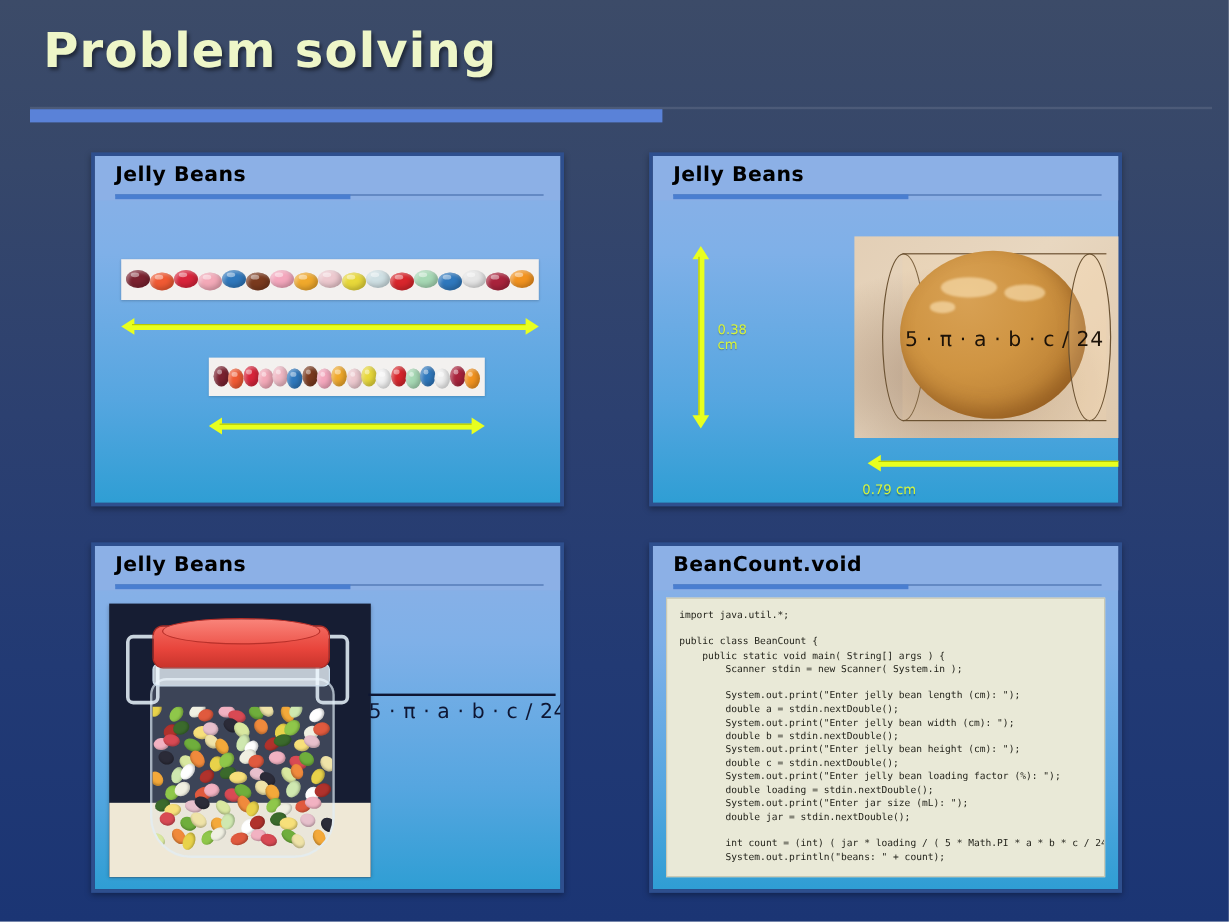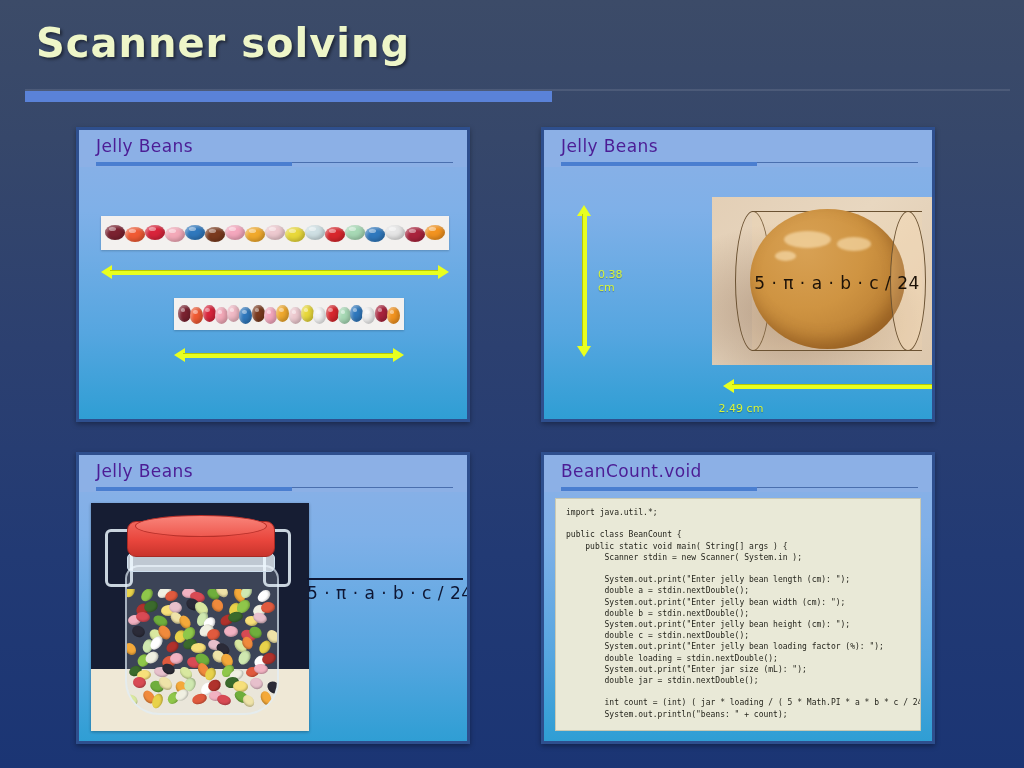--- a/index.html
+++ b/index.html
@@ -38,21 +38,21 @@
   #panel-1{left:76px;top:127px;width:394px;height:295px;}
   #panel-2{left:541px;top:127px;width:394px;height:295px;}
   #panel-3{left:76px;top:452px;width:394px;height:292px;}
   #panel-4{left:541px;top:452px;width:394px;height:292px;}
   .panel-header{
     position:absolute;left:0;top:0;right:0;height:37px;
     background:#8cb0e6;
   }
   .panel-title{
     position:absolute;left:17px;top:6px;
-    font-size:17px;font-weight:normal;color:#4c1d95;
+    font-size:17px;font-weight:bold;color:#000000;
     font-family:"DejaVu Sans","Liberation Sans",sans-serif;
     letter-spacing:.4px;white-space:nowrap;text-align:center;
   }
   .panel-rule-thin{
     position:absolute;left:17px;top:32px;right:14px;height:1px;
     background:#4a6fae;
   }
   .panel-rule-bar{
     position:absolute;left:17px;top:32px;width:196px;height:4px;
     background:#4a7ed0;
@@ -194,21 +194,21 @@
   #code-text{
     margin:0;font-family:"DejaVu Sans Mono","Liberation Mono",monospace;
     font-size:8px;line-height:11.2px;color:#24241c;white-space:pre;
   }
 </style>
 </head>
 <body>
 
 <div id="slide-root">
 
-  <div id="slide-title">Scanner solving</div>
+  <div id="slide-title">Problem solving</div>
   <div id="title-rule-thin"></div>
   <div id="title-rule-bar"></div>
 
   <div class="panel" id="panel-1">
     <div class="panel-header">
       <div class="panel-title">Jelly Beans</div>
       <div class="panel-rule-thin"></div>
       <div class="panel-rule-bar"></div>
     </div>
     <div class="panel-body">
@@ -294,21 +294,21 @@
       <div class="dim-label" style="left:54px;top:101px;">
         <div>0.38</div>
         <div>cm</div>
       </div>
 
       <div class="arrow-h" style="left:179px;top:212px;width:240px;">
         <div class="head-l"></div>
         <div class="shaft"></div>
 
       </div>
-      <div class="dim-label" style="left:0;top:235px;width:394px;text-align:center;">2.49 cm</div>
+      <div class="dim-label" style="left:0;top:235px;width:394px;text-align:center;">0.79 cm</div>
     </div>
   </div>
 
   <div class="panel" id="panel-3">
     <div class="panel-header">
       <div class="panel-title">Jelly Beans</div>
       <div class="panel-rule-thin"></div>
       <div class="panel-rule-bar"></div>
     </div>
     <div class="panel-body">

